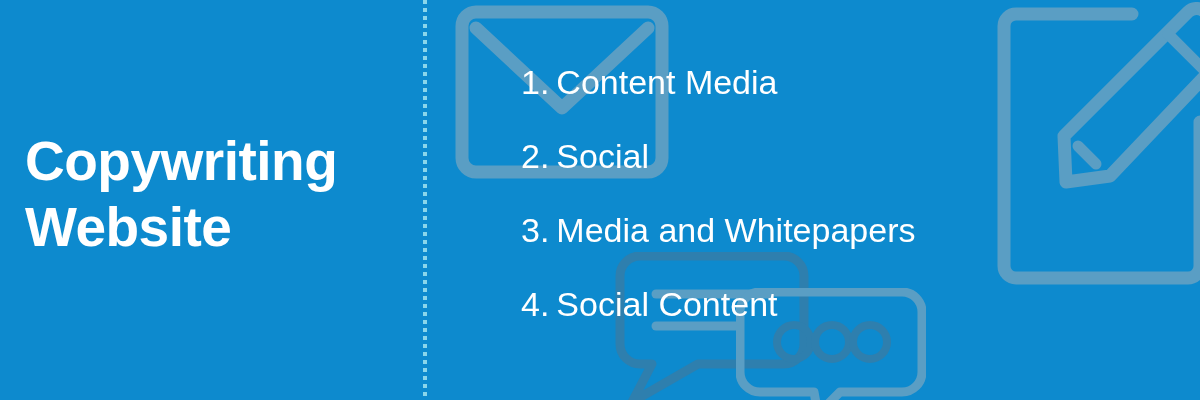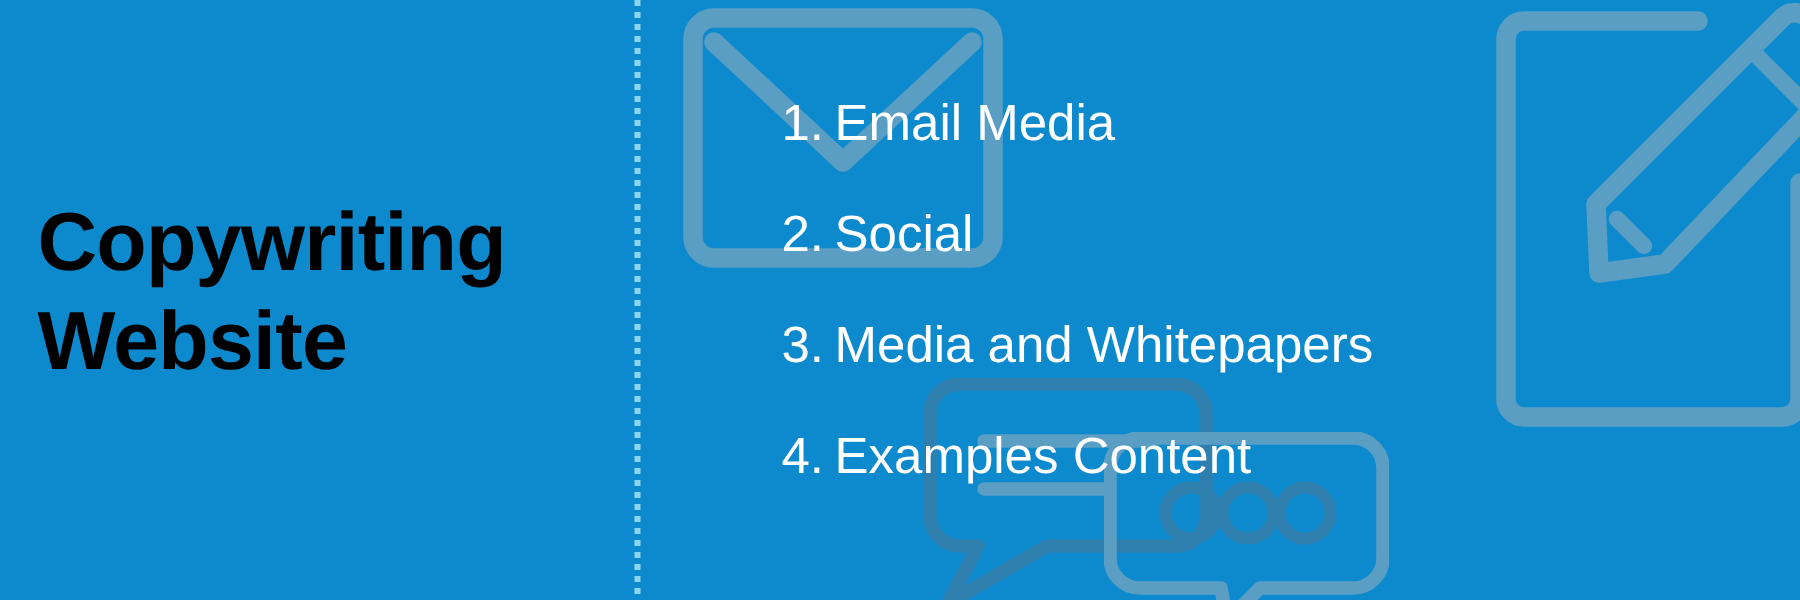--- a/index.html
+++ b/index.html
@@ -62,21 +62,21 @@
   }
 
   
   #title-block {
     position: absolute;
     left: 25px;
     top: 128px;
     width: 380px;
   }
   .title-line {
-    color: #000000;
+    color: #ffffff;
     font-size: 55px;
     font-weight: bold;
     line-height: 66px;
     letter-spacing: -0.5px;
     white-space: nowrap;
   }
 
   
   #examples-list {
     position: absolute;
@@ -141,29 +141,29 @@
   <div id="divider"></div>
 
   <div id="title-block">
     <div class="title-line">Copywriting</div>
     <div class="title-line">Website</div>
   </div>
 
   <ol id="examples-list">
     <li class="example-item">
       <span class="example-index">1.</span>
-      <span class="example-label">Email Media</span>
+      <span class="example-label">Content Media</span>
     </li>
     <li class="example-item">
       <span class="example-index">2.</span>
       <span class="example-label">Social</span>
     </li>
     <li class="example-item">
       <span class="example-index">3.</span>
       <span class="example-label">Media and Whitepapers</span>
     </li>
     <li class="example-item">
       <span class="example-index">4.</span>
-      <span class="example-label">Examples Content</span>
+      <span class="example-label">Social Content</span>
     </li>
   </ol>
 
 </div>
 
 </body></html>

